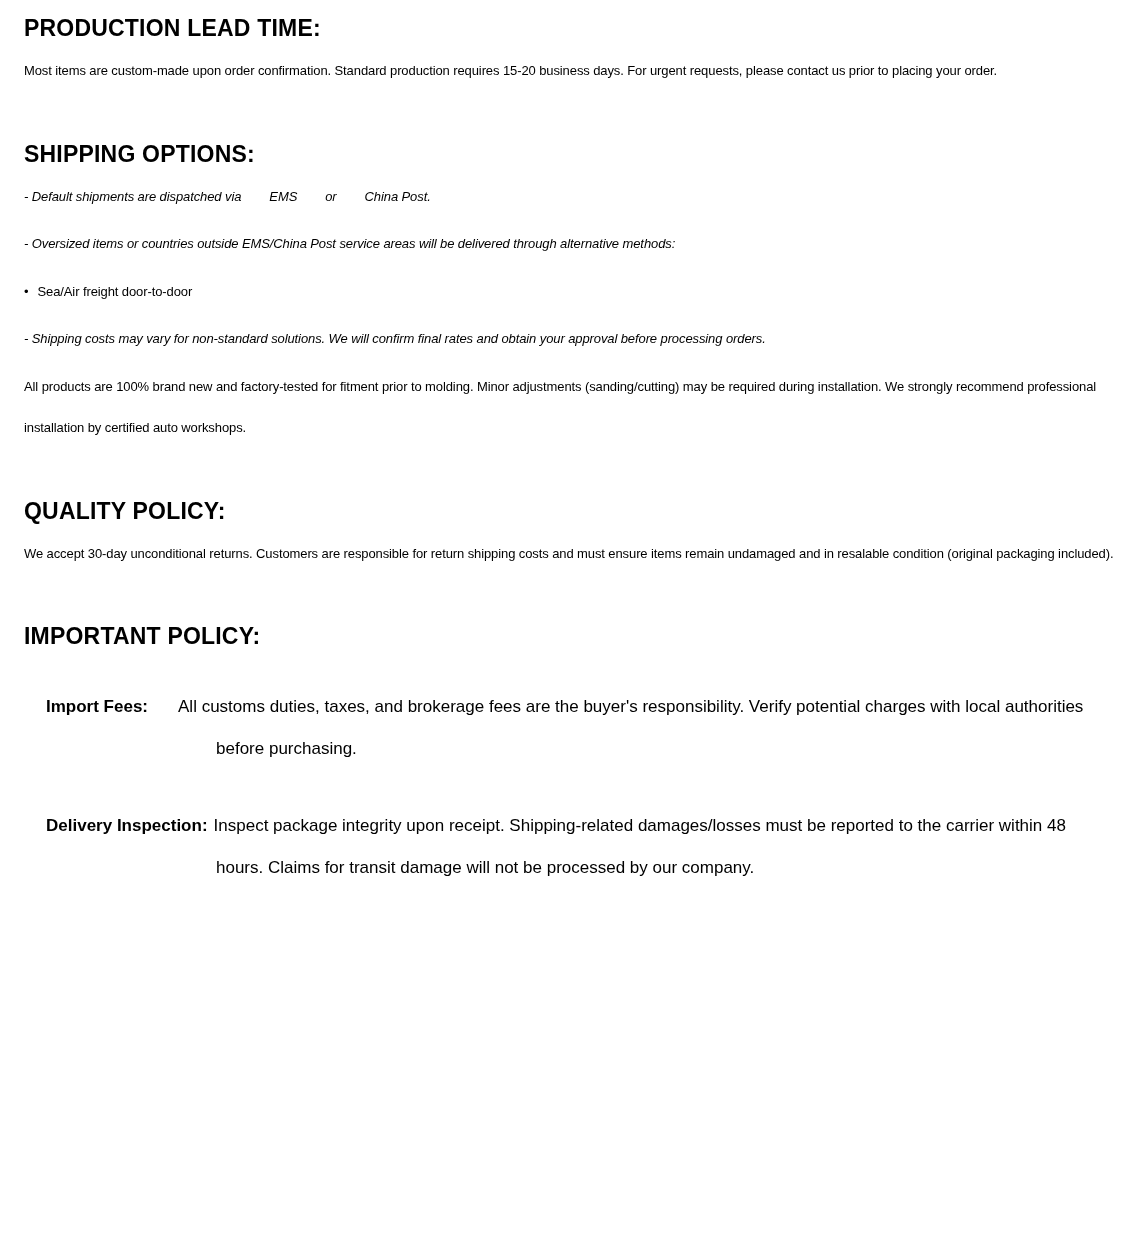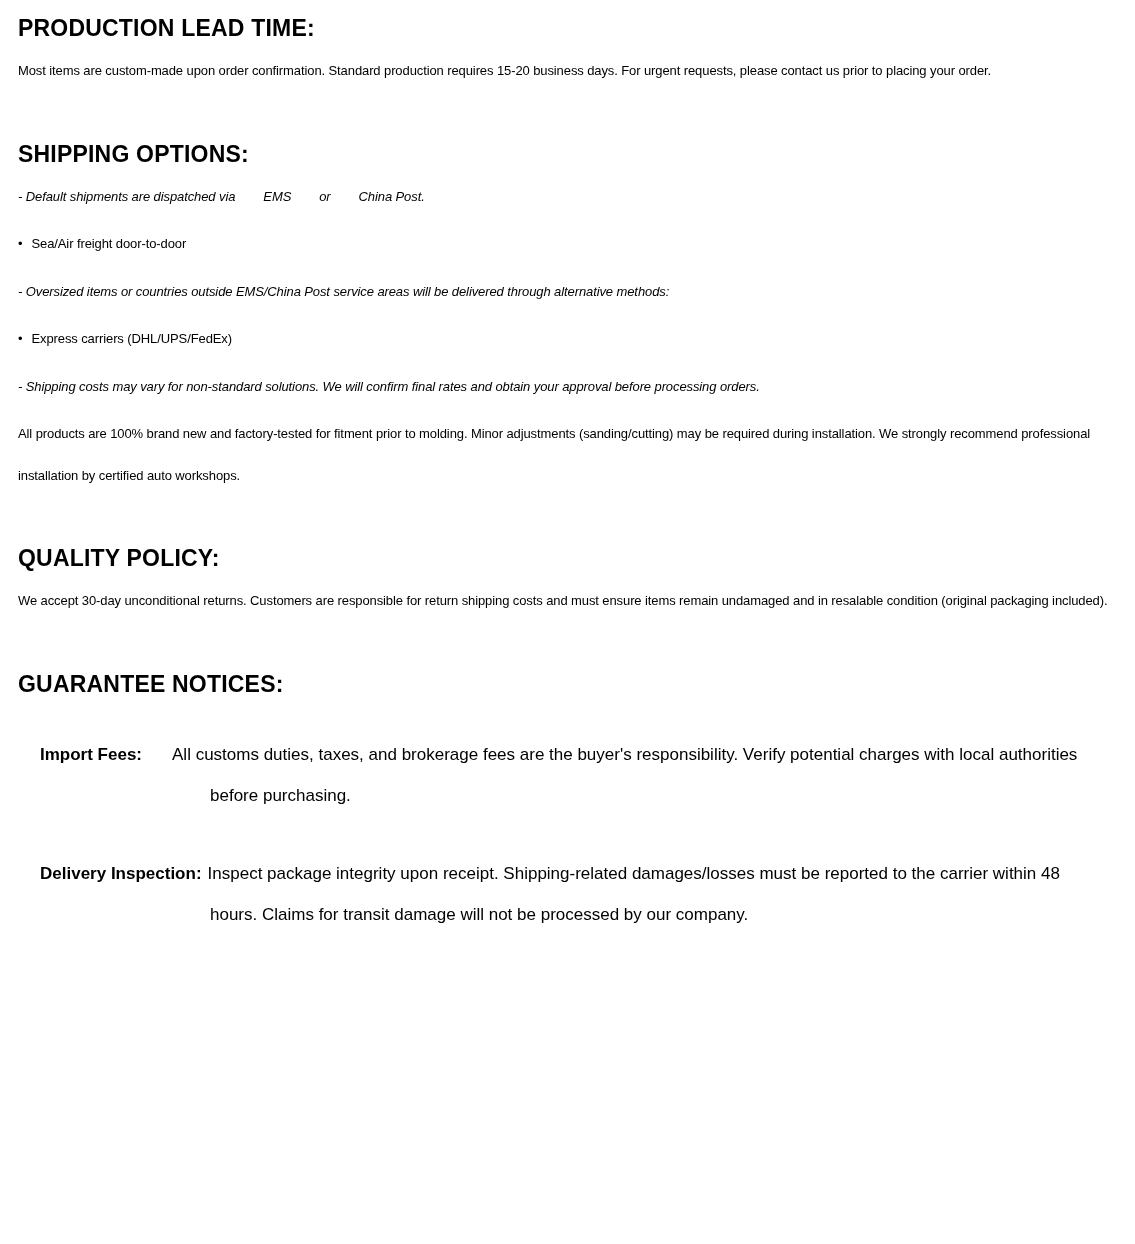--- a/index.html
+++ b/index.html
@@ -5,21 +5,21 @@
   html, body { margin: 0; padding: 0; }
   body {
     width: 1135px;
     height: 1244px;
     background: #ffffff;
     color: #000000;
     font-family: "Liberation Sans", sans-serif;
     overflow: hidden;
   }
   .page {
-    padding: 12px 18px 0 18px;
+    padding: 12px 18px 0 24px;
     box-sizing: border-box;
     width: 1135px;
   }
   h2.heading {
     margin: 0;
     font-size: 23px;
     font-weight: 700;
     line-height: 32px;
     letter-spacing: 0.2px;
   }
@@ -54,36 +54,35 @@
 <div class="page">
 
   <div class="section">
     <h2 class="heading">PRODUCTION LEAD TIME:</h2>
     <p class="body">Most items are custom-made upon order confirmation. Standard production requires 15-20 business days. For urgent requests, please contact us prior to placing your order.</p>
   </div>
 
   <div class="section">
     <h2 class="heading">SHIPPING OPTIONS:</h2>
     <p class="body italic"><span>- Default shipments are dispatched via</span><span class="gap"></span><span class="bold">EMS</span><span class="gap"></span><span>or</span><span class="gap"></span><span class="bold">China Post</span><span>.</span></p>
+    <p class="body italic">- Oversized items or countries outside EMS/China Post service areas will be delivered through alternative methods:</p>
     <p class="body"><span class="marker">•</span><span>Sea/Air freight door-to-door</span></p>
-    <p class="body italic">- Oversized items or countries outside EMS/China Post service areas will be delivered through alternative methods:</p>
-    <p class="body"><span class="marker">•</span><span>Express carriers (DHL/UPS/FedEx)</span></p>
     <p class="body italic">- Shipping costs may vary for non-standard solutions. We will confirm final rates and obtain your approval before processing orders.</p>
   </div>
 
   <div class="section">
     <p class="body">All products are 100% brand new and factory-tested for fitment prior to molding. Minor adjustments (sanding/cutting) may be required during installation. We strongly recommend professional installation by certified auto workshops.</p>
   </div>
 
   <div class="section">
     <h2 class="heading">QUALITY POLICY:</h2>
     <p class="body">We accept 30-day unconditional returns. Customers are responsible for return shipping costs and must ensure items remain undamaged and in resalable condition (original packaging included).</p>
   </div>
 
   <div class="section">
-    <h2 class="heading">GUARANTEE NOTICES:</h2>
+    <h2 class="heading">IMPORTANT POLICY:</h2>
     <div class="notices-list">
       <div class="notice"><span class="label">Import Fees:</span><span class="label-gap"></span><span>All customs duties, taxes, and brokerage fees are the buyer's responsibility. Verify potential charges with local authorities before purchasing.</span></div>
       <div class="notice"><span class="label">Delivery Inspection:</span><span>Inspect package integrity upon receipt. Shipping-related damages/losses must be reported to the carrier within 48 hours. Claims for transit damage will not be processed by our company.</span></div>
     </div>
   </div>
 
 </div>
 
 </body></html>

